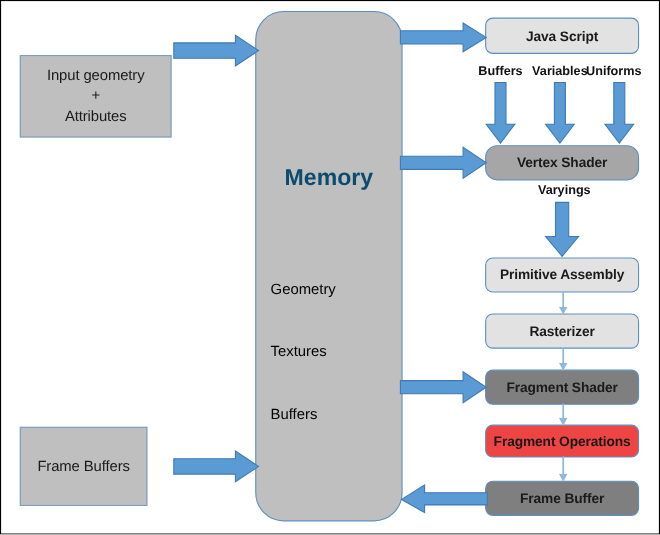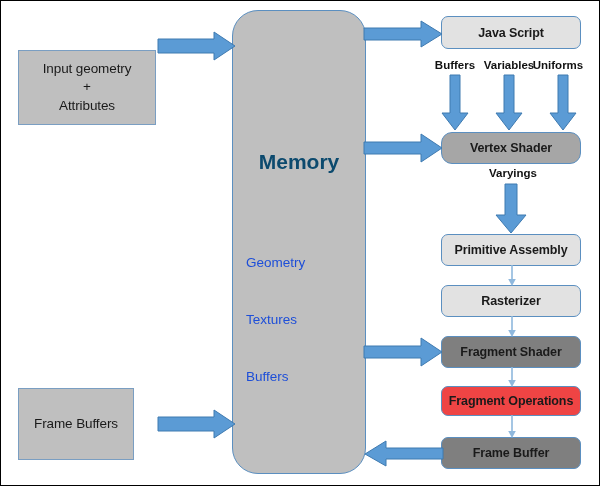--- a/index.html
+++ b/index.html
@@ -50,21 +50,21 @@
     right: 0;
     text-align: center;
     font-size: 21px;
     font-weight: bold;
     color: #0c4a6e;
   }
   .memory-item {
     position: absolute;
     font-size: 13.5px;
     font-weight: normal;
-    color: #1d4ed8;
+    color: #000000;
   }
   
   .pipe {
     border: 1.2px solid #5b8fc0;
     border-radius: 7px;
     font-size: 12.5px;
     font-weight: bold;
   }
   .fill-light {
     background: #e2e2e2;

